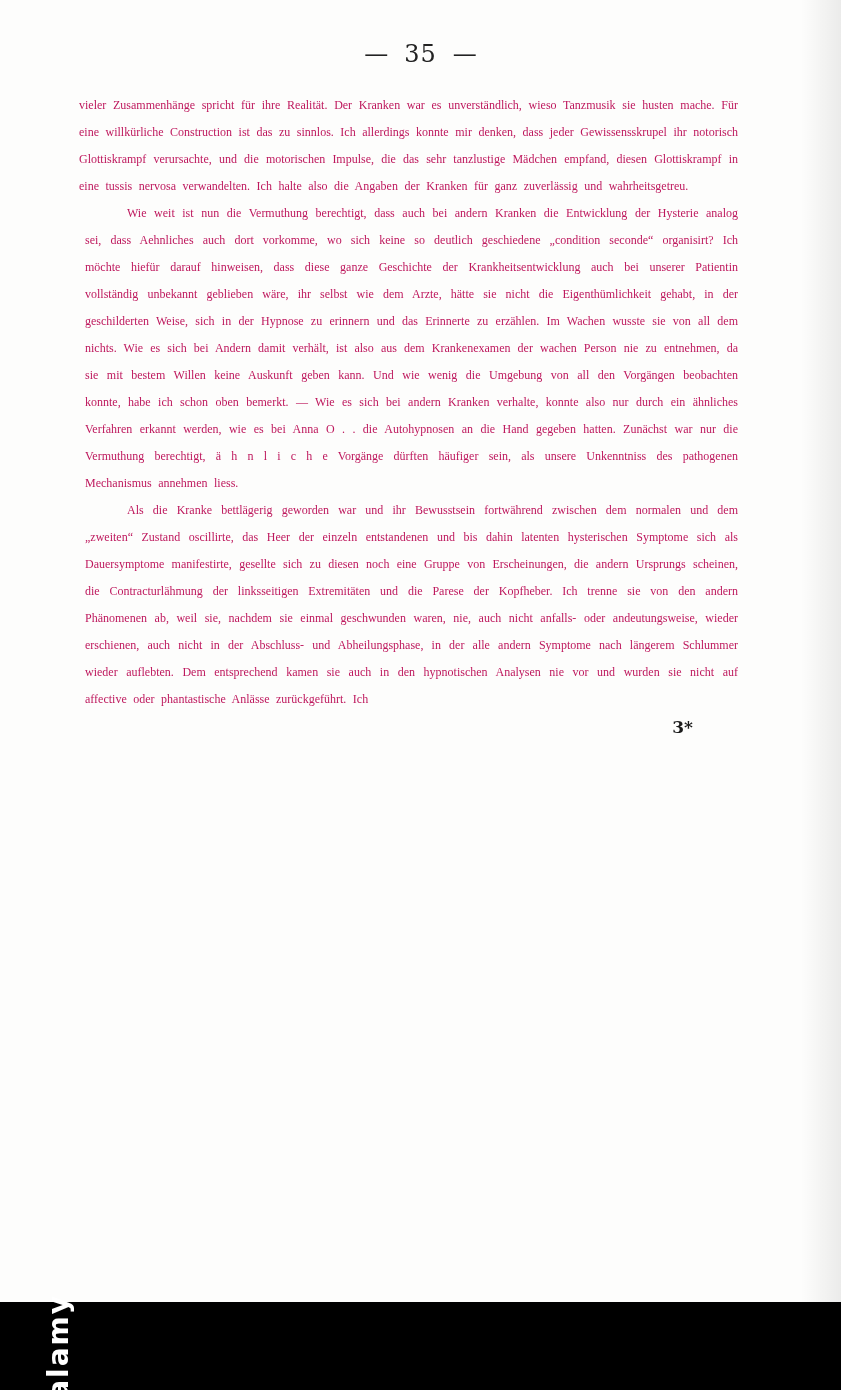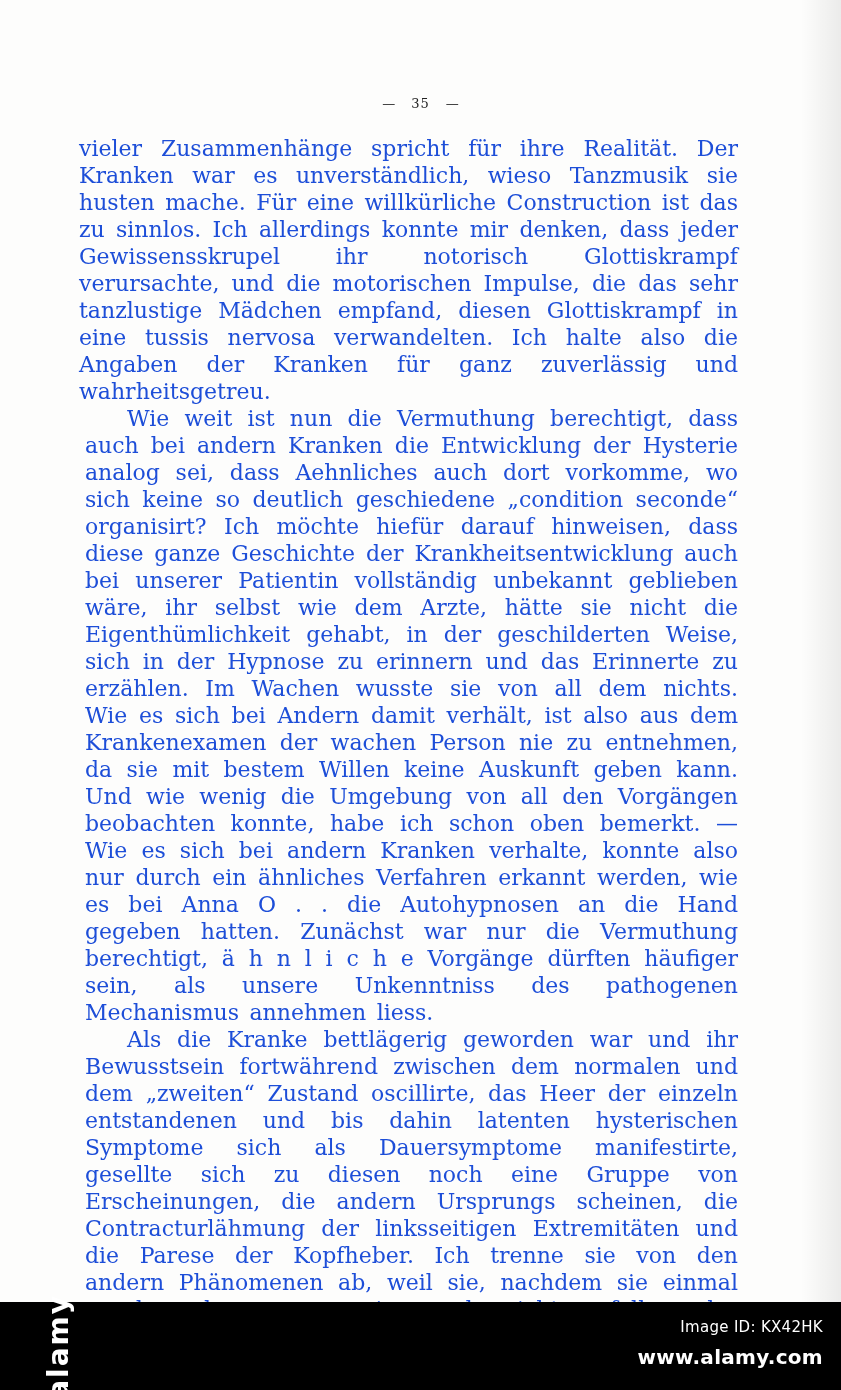--- a/index.html
+++ b/index.html
@@ -18,37 +18,38 @@
     color: #1b1b1b;
   }
   .edge-shadow {
     position: absolute;
     top: 0; right: 0;
     width: 40px; height: 1302px;
     background: linear-gradient(to right, rgba(0,0,0,0), rgba(0,0,0,0.07));
     pointer-events: none;
   }
   .page-header {
-    padding-top: 96px;
+    padding-top: 40px;
     text-align: center;
-    font-size: 13px;
+    font-size: 24px;
     color: #222;
   }
   .page-header .dash { margin: 0 16px; }
   .page-header .pagenum { letter-spacing: 1px; }
   .body-text {
     width: 659px;
     margin: 24px 103px 0 79px;
   }
   .para {
     text-align: justify;
-    font-size: 22px;
+    font-size: 12px;
     line-height: 27px;
     word-spacing: 3.5px;
-    color: #1d4ed8;
+    color: #be185d;
+    font-family: Liberation Serif, serif;
   }
   .para.indent { text-indent: 42px; margin-left: 6px; }
   .signature-mark {
     width: 659px;
     margin-left: 79px;
     margin-top: 4px;
     text-align: right;
     padding-right: 45px;
     font-size: 17px;
     font-weight: bold;
@@ -112,17 +113,13 @@
 
   <div class="signature-mark">3*</div>
 
   <div class="edge-shadow"></div>
 </div>
 
 <div class="watermark-bar">
   <div class="alamy-logo-wrap">
     <span class="alamy-logo-text">alamy</span>
   </div>
-  <div class="watermark-info">
-    <div class="image-id">Image ID: KX42HK</div>
-    <div class="alamy-url">www.alamy.com</div>
-  </div>
 </div>
 
 </body></html>

